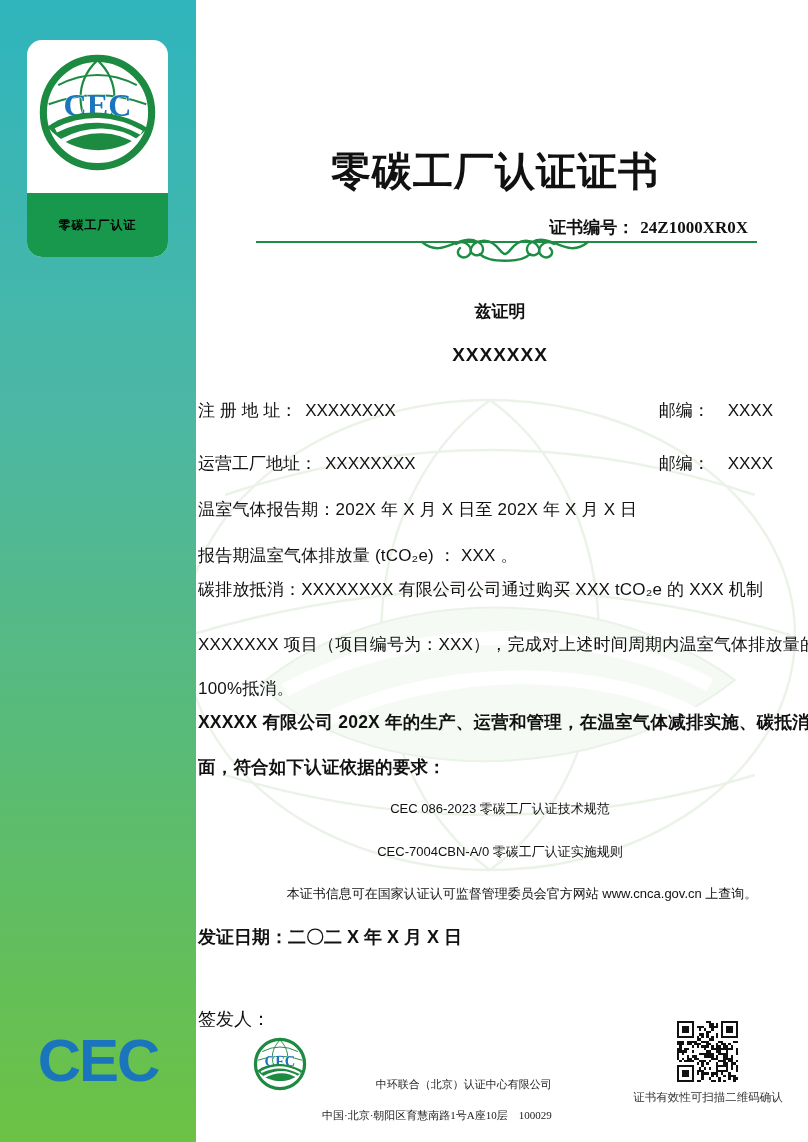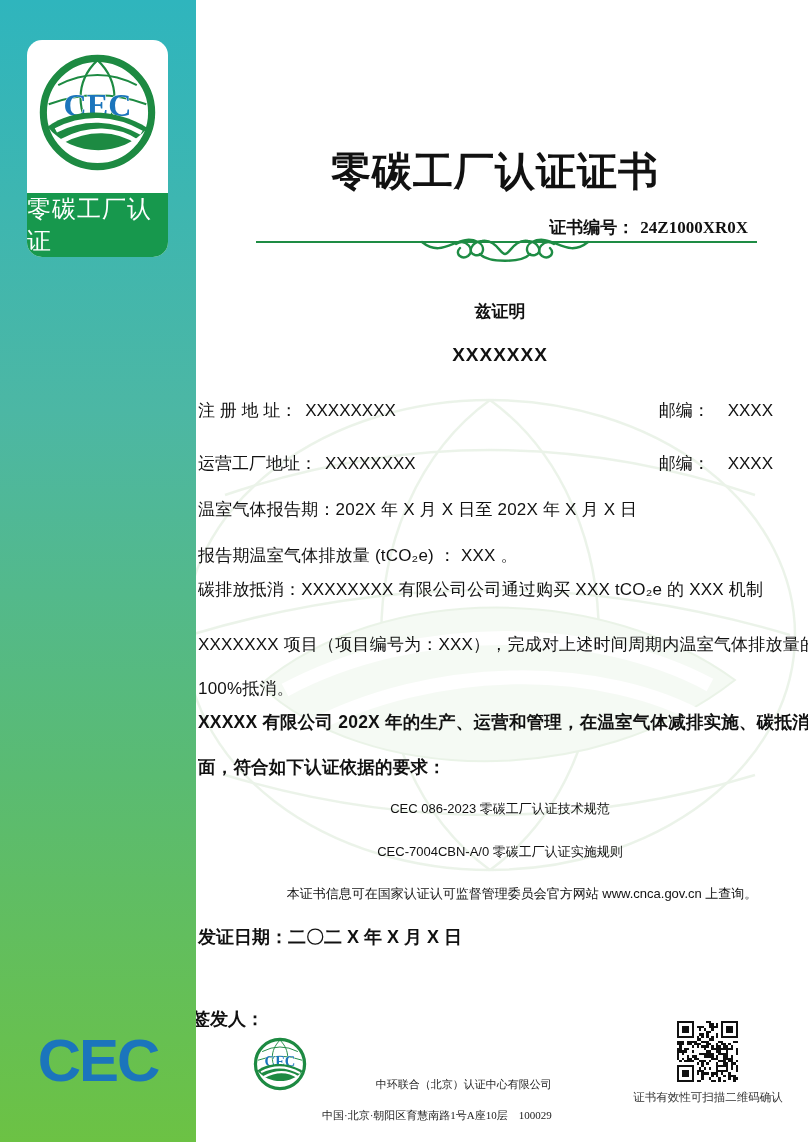--- a/index.html
+++ b/index.html
@@ -25,21 +25,21 @@
   }
   .badge{
     position:absolute;left:27px;top:40px;width:141px;height:217px;
     background:#ffffff;border-radius:15px;overflow:hidden;
   }
   .badge-logo{position:absolute;left:11px;top:13px;width:119px;height:119px;}
   .badge-strip{
     position:absolute;left:0;bottom:0;width:100%;height:64px;
     background:var(--badge-green);display:flex;align-items:center;justify-content:center;
   }
-  .badge-strip span{color:#ffffff;font-size:24px;font-weight:normal;letter-spacing:1px;}
+  .badge-strip span{color:#000000;font-size:12px;font-weight:bold;letter-spacing:1px;}
   .big-cec{
     position:absolute;left:0;top:1026px;width:196px;text-align:center;
     color:var(--blue);font-size:60px;font-weight:bold;letter-spacing:-2px;
   }
   
   .title{left:196px;top:144px;width:598px;text-align:center;font-size:40px;font-weight:bold;letter-spacing:1px;}
   .cert-no{top:216px;right:60px;font-size:17px;font-weight:bold;}
   .cert-no .num{font-family:"Liberation Serif","DejaVu Serif",serif;margin-left:6px;}
   .divider{position:absolute;left:256px;top:241px;width:501px;height:0;border-top:2.5px solid var(--green);z-index:2;}
   .flourish{position:absolute;left:420px;top:230px;width:170px;height:36px;z-index:2;}
@@ -47,21 +47,21 @@
   .center-line{left:196px;width:608px;text-align:center;}
   .certify{top:300px;font-size:17px;font-weight:bold;}
   .company{top:344px;font-size:19px;font-weight:bold;letter-spacing:1px;}
   .row{left:198px;width:575px;display:flex;justify-content:space-between;font-size:17px;}
   .row .gap{margin-left:8px;}
   .row .post .gap{margin-left:18px;}
   .bline{left:198px;font-size:17px;letter-spacing:.2px;}
   .boldline{left:198px;font-size:17.5px;font-weight:bold;letter-spacing:.2px;}
   .refline{font-size:13px;}
   .date{left:198px;top:925px;font-size:18px;font-weight:bold;}
-  .signer{left:192px;top:1007px;font-size:18px;font-weight:bold;}
+  .signer{left:198px;top:1007px;font-size:18px;font-weight:normal;}
   
   .issuer-logo{left:253px;top:1037px;width:54px;height:54px;}
   .issuer{
     left:322px;top:1069px;font-family:"Liberation Serif","DejaVu Serif",serif;
     font-size:11px;line-height:31px;color:#222;text-align:right;
   }
   .qr{left:677px;top:1021px;width:61px;height:61px;background:#fff;}
   .qr-caption{
     left:612px;top:1090px;width:192px;text-align:center;
     font-family:"Liberation Serif","DejaVu Serif",serif;font-size:11.5px;color:#333;

